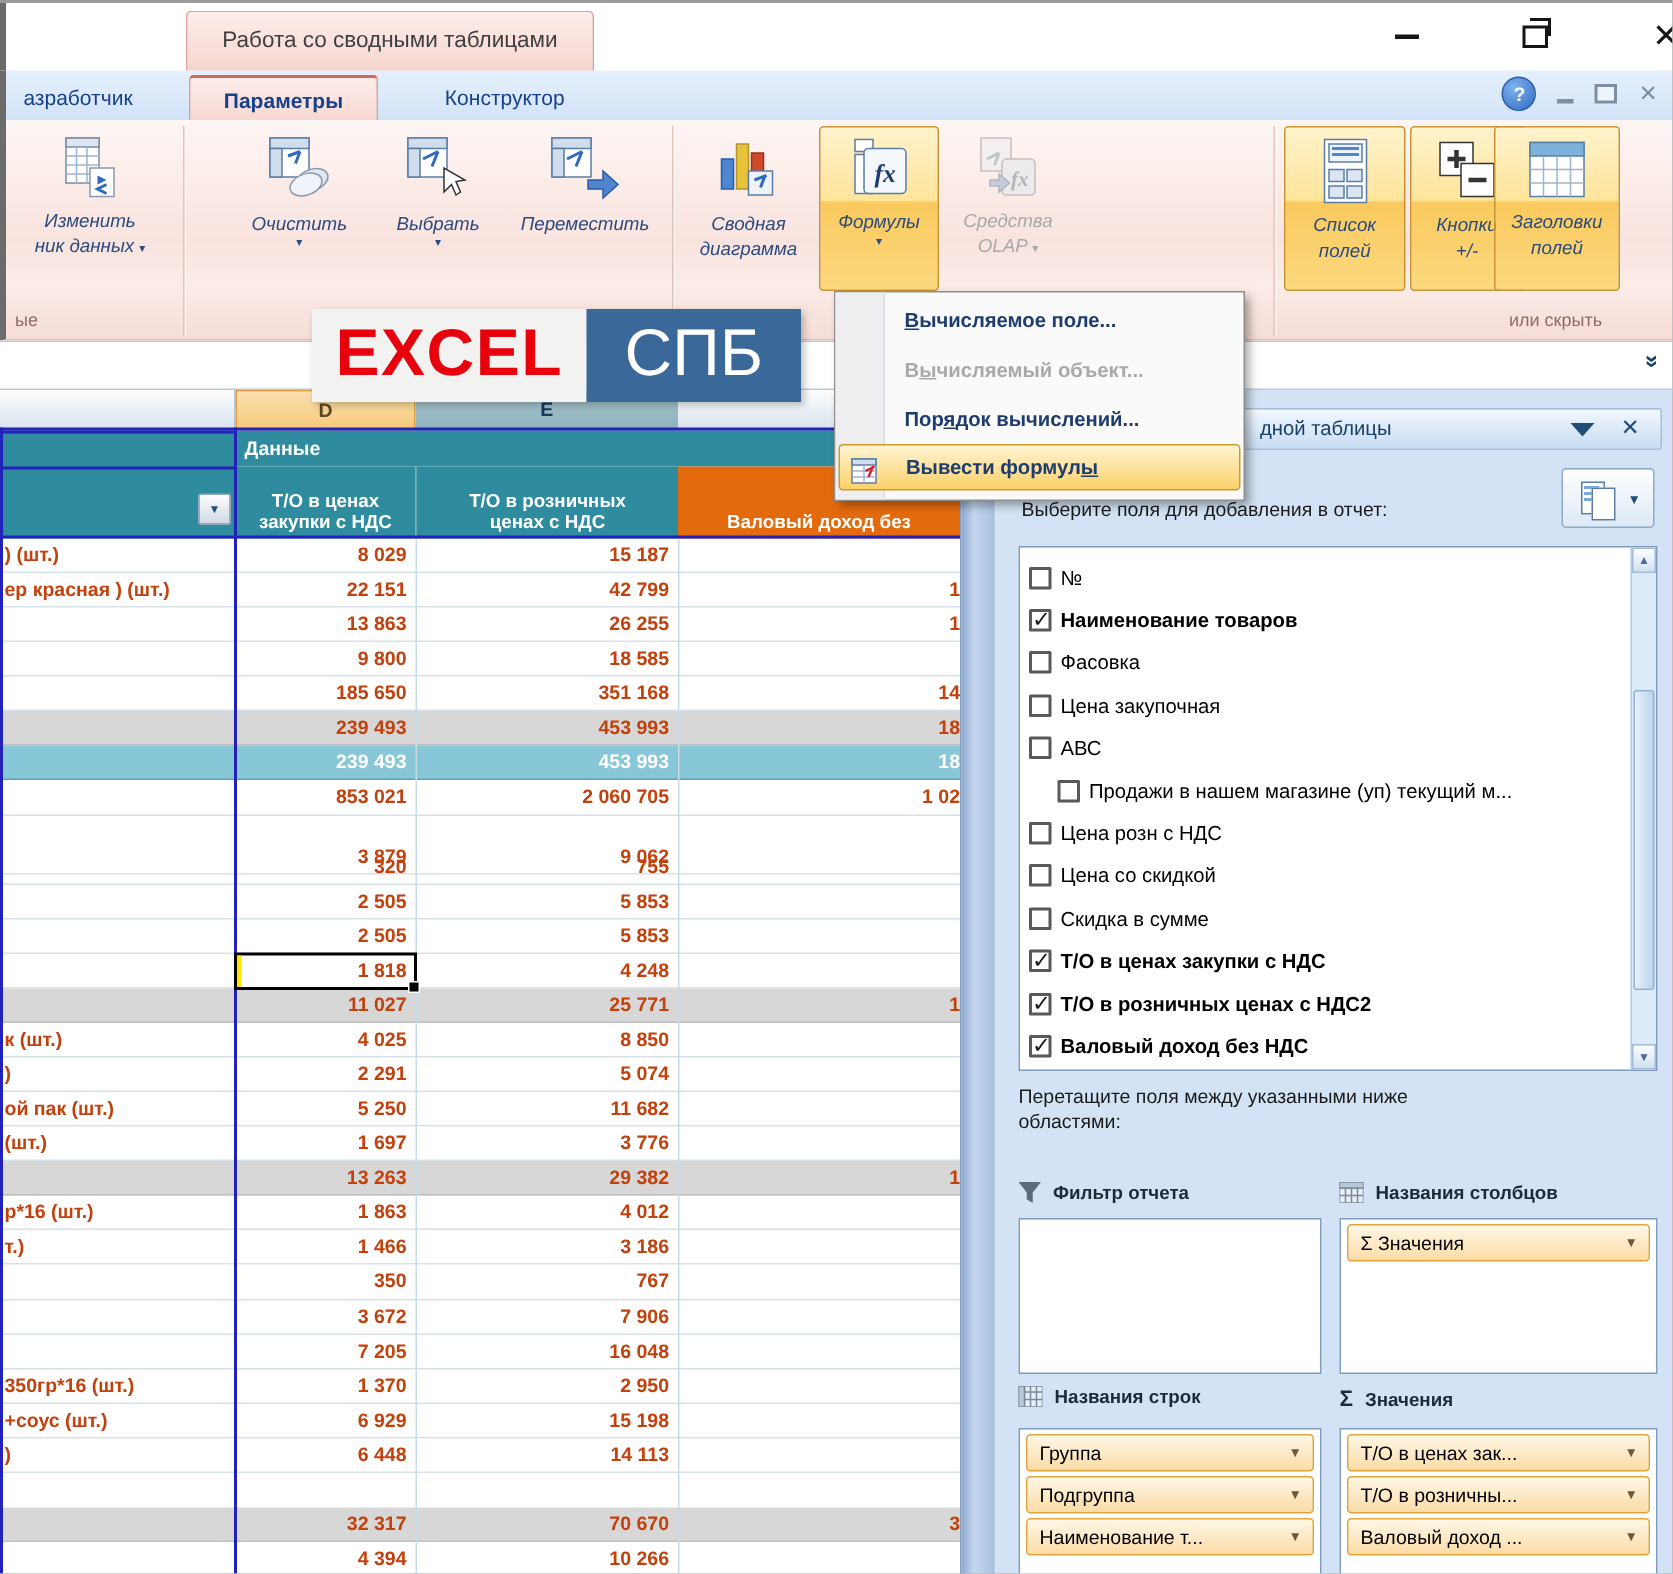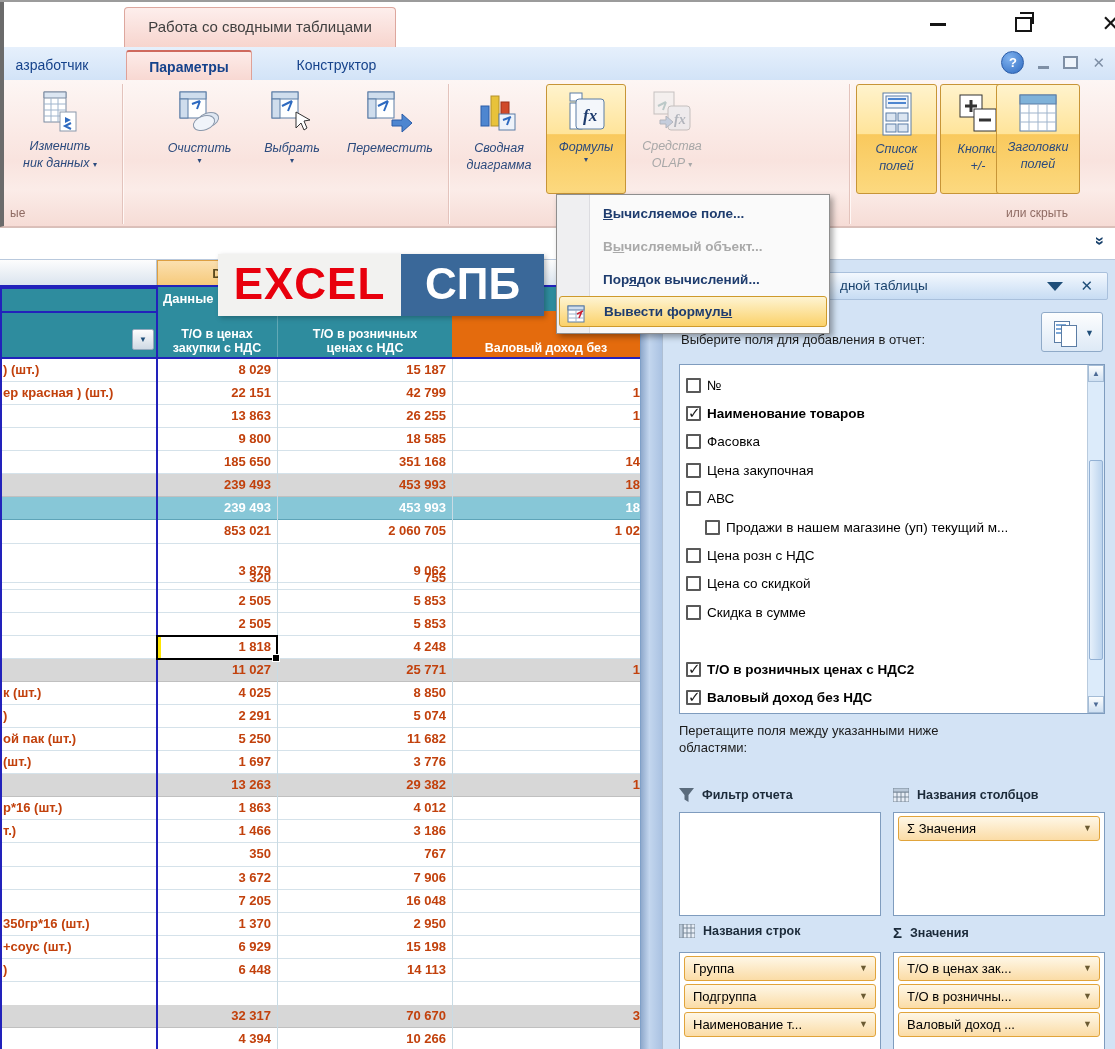--- a/index.html
+++ b/index.html
@@ -42,23 +42,23 @@
   .amberbox{position:absolute;top:4px;border:1px solid #c79537;border-radius:3px;
             background:linear-gradient(#fff3cd 0%,#ffe49a 45%,#f9c95d 46%,#fcd97f 100%);text-align:center;box-sizing:border-box;}
   .icon34{display:inline-block;margin-top:6px;}
   .disabled .rlabel{color:#a8a8a8;}
 
   
   #fstrip{left:0;top:225px;width:1115px;height:33px;background:#fff;border-top:1px solid #d8c0ba;border-bottom:1px solid #b9c9dd;box-sizing:border-box;}
   #fstrip-chevron{position:absolute;right:10px;top:4px;font-size:16px;font-weight:bold;color:#17406b;transform:rotate(90deg);}
 
   
-  #logo{left:218px;top:204px;width:326px;height:62px;z-index:40;display:flex;box-shadow:2px 2px 5px rgba(0,0,0,0.25);margin-top:48px;}
+  #logo{left:208px;top:204px;width:326px;height:62px;z-index:40;display:flex;box-shadow:2px 2px 5px rgba(0,0,0,0.25);}
   #logo-excel{width:183px;background:#f2f2f0;color:#e8000d;font-size:44px;font-weight:bold;text-align:center;line-height:60px;letter-spacing:1px;}
-  #logo-spb{width:143px;background:#3a6899;color:#fff;font-size:44px;font-weight:bold;text-align:center;line-height:60px;}
+  #logo-spb{width:143px;background:#3a6899;color:#fff;font-size:44px;font-weight:normal;text-align:center;line-height:60px;}
 
   
   #menu{left:556px;top:192px;width:274px;height:140px;background:#fafafa;border:1px solid #8e8e8e;
         box-shadow:3px 3px 6px rgba(0,0,0,0.35);z-index:60;box-sizing:border-box;padding-top:2px;}
   #menu-gutter{position:absolute;left:0;top:0;width:32px;height:100%;background:#efeff1;border-right:1px solid #dcdce0;}
   .mitem{position:relative;height:33px;line-height:33px;padding-left:46px;font-size:13.5px;font-weight:bold;color:#1e3c6e;white-space:nowrap;}
   .mitem.disabled{color:#a9a9a9;}
   .mitem.hl{margin:0 2px;border:1px solid #ce9a2c;border-radius:3px;background:linear-gradient(#fef4d2,#fbd169);height:31px;line-height:29px;padding-left:44px;box-sizing:border-box;}
   .mitem .u{text-decoration:underline;}
   .micon{position:absolute;left:7px;top:7px;}
@@ -593,20 +593,24 @@
           <span class="cb"></span>
           <span>Цена розн с НДС</span>
         </div>
         <div class="frow" style="top: 204.8px;">
           <span class="cb"></span>
           <span>Цена со скидкой</span>
         </div>
         <div class="frow" style="top: 233.2px;">
           <span class="cb"></span>
           <span>Скидка в сумме</span>
+        </div>
+        <div class="frow on" style="top: 261.6px;">
+          <span class="cb on"></span>
+          <span>Т/О в ценах закупки с НДС</span>
         </div>
         <div class="frow on" style="top: 290px;">
           <span class="cb on"></span>
           <span>Т/О в розничных ценах с НДС2</span>
         </div>
         <div class="frow on" style="top: 318.4px;">
           <span class="cb on"></span>
           <span>Валовый доход без НДС</span>
         </div>
       </div>

